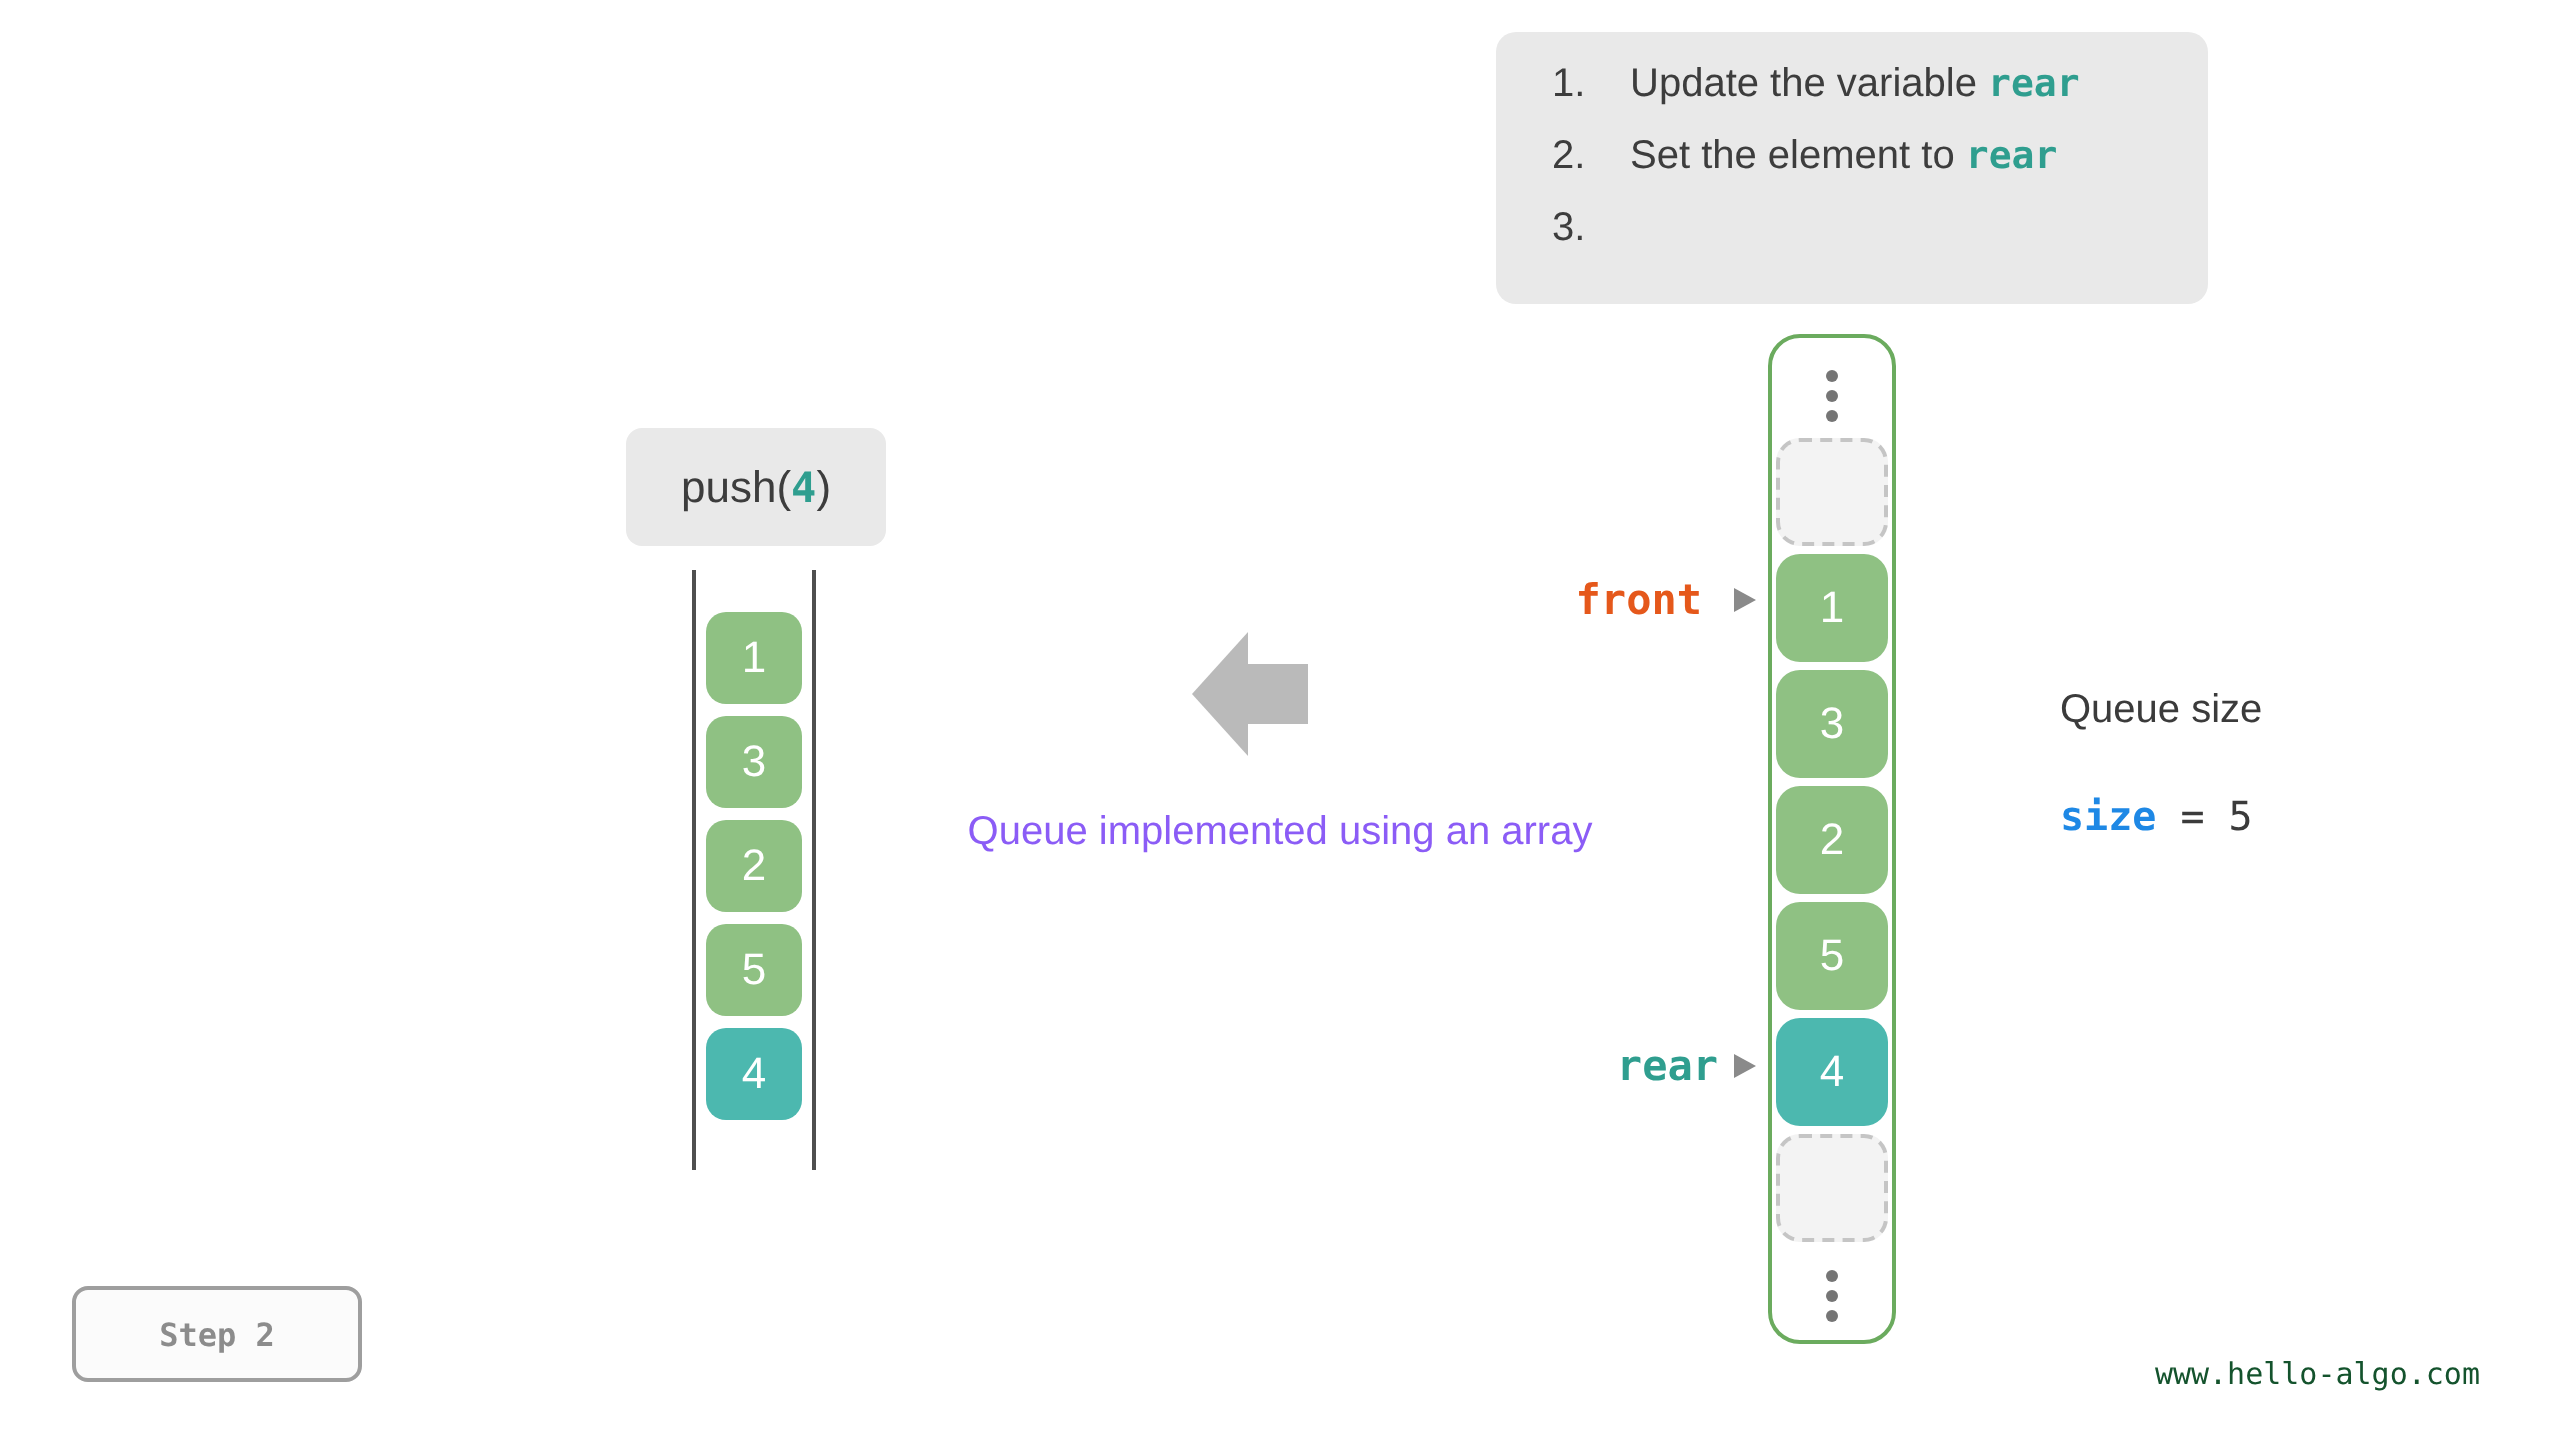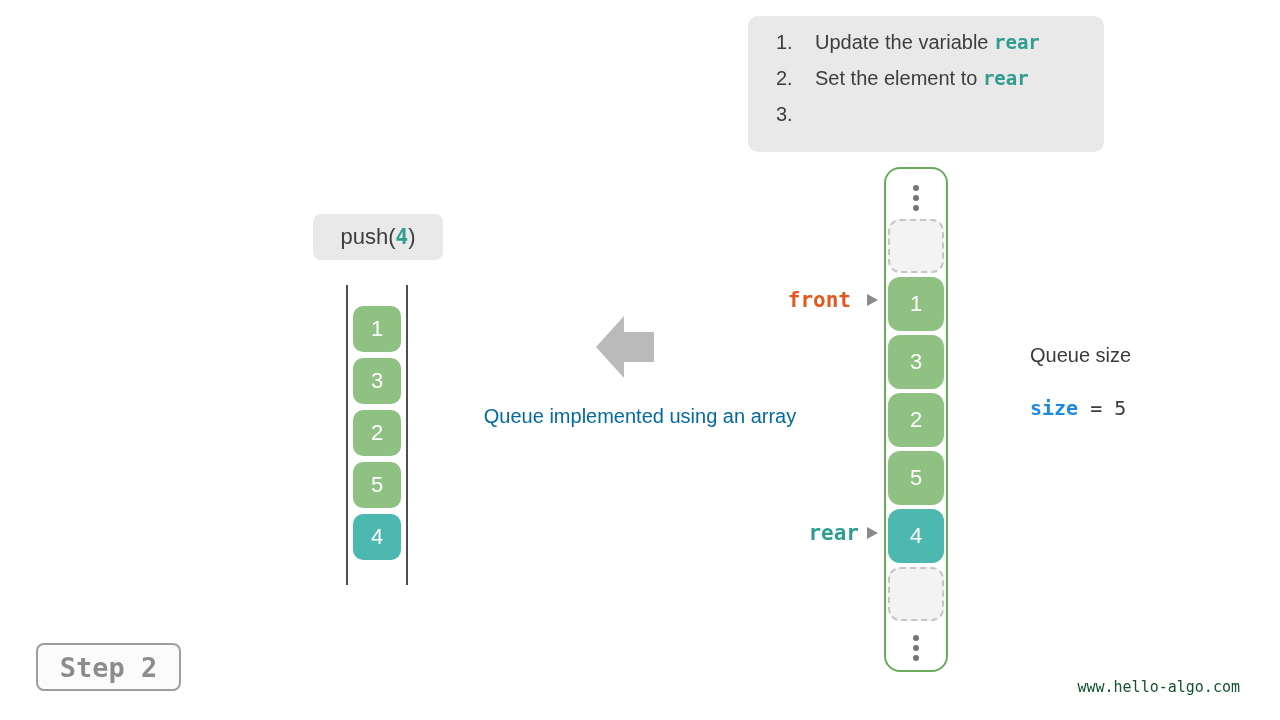--- a/index.html
+++ b/index.html
@@ -11,21 +11,21 @@
   .instructions { left:748px; top:16px; width:356px; height:136px;
                   background:#e9e9e9; border-radius:10px; padding:15px 0 0 28px; }
   .instr-row { display:flex; align-items:baseline; height:36px;
                font-size:20px; color:#3d3d3d; }
   .instr-num { width:22px; margin-right:17px; }
   .code { font-family:"DejaVu Sans Mono", monospace; font-weight:bold; font-size:19px; }
   .c-teal { color:#2f9e8f; }
   .c-blue { color:#1e88e5; }
 
   
-  .push-box { left:313px; top:214px; width:130px; height:46px; background:#e9e9e9;
+  .push-box { left:313px; top:214px; width:130px; height:59px; background:#e9e9e9;
               border-radius:8px; display:flex; align-items:center; justify-content:center;
               font-size:22px; color:#3d3d3d; }
   .push-box .code { font-size:21px; }
 
   
   .left-queue { left:346px; top:285px; width:62px; height:300px;
                 border-left:2px solid #4f4f4f; border-right:2px solid #4f4f4f;
                 display:flex; flex-direction:column; align-items:center;
                 padding-top:21px; }
   .qcell { width:48px; height:46px; border-radius:10px; background:#8fc183;
@@ -33,21 +33,21 @@
            font-size:22px; font-weight:500; margin-bottom:6px; flex:none; }
   .qcell.teal { background:#4cb8af; }
 
   
   .big-arrow { left:596px; top:316px; display:flex; align-items:center; }
   .arrow-head { width:0; height:0; border-right:28px solid #bababa;
                 border-top:31px solid transparent; border-bottom:31px solid transparent; }
   .arrow-shaft { width:30px; height:30px; background:#bababa; }
 
   .caption { left:440px; top:405px; width:400px; text-align:center;
-             font-size:20px; color:#0369a1; }
+             font-size:20px; color:#8b5cf6; }
 
   
   .right-array { left:884px; top:167px; width:64px; height:505px;
                  border:2px solid #6bab5e; border-radius:16px; background:#fff;
                  display:flex; flex-direction:column; align-items:center;
                  padding-top:12px; }
   .dots { display:flex; flex-direction:column; gap:4px; margin:4px 0 8px; flex:none; }
   .dots.bottom { margin:10px 0 0; }
   .dot { width:6px; height:6px; border-radius:50%; background:#757575; }
   .acell { width:56px; height:54px; border-radius:12px; background:#8fc183;
@@ -71,21 +71,21 @@
   .size-title { left:1030px; top:344px; font-size:20px; color:#3b3b3b; }
   .size-eq { left:1030px; top:396px; font-family:"DejaVu Sans Mono", monospace;
              font-size:20px; color:#3b3b3b; }
   .size-eq .var { font-weight:bold; color:#1e88e5; }
 
   
   .step-badge { left:36px; top:643px; width:145px; height:48px;
                 border:2px solid #9e9e9e; border-radius:8px; background:#fbfbfb;
                 display:flex; align-items:center; justify-content:center;
                 font-family:"DejaVu Sans Mono", monospace; font-weight:bold;
-                font-size:27px; color:#8c8c8c; }
+                font-size:16px; color:#8c8c8c; }
 
   .watermark { right:40px; top:678px; font-family:"DejaVu Sans Mono", monospace;
                font-size:15px; color:#14532d; }
 </style>
 </head>
 <body>
 
 <div>
 
   <div class="abs instructions">

